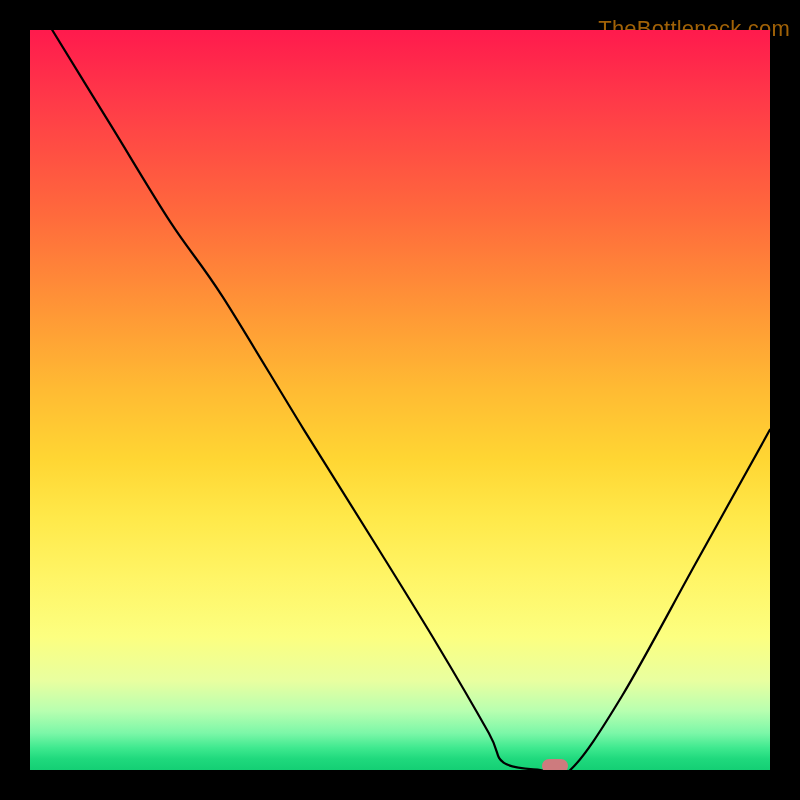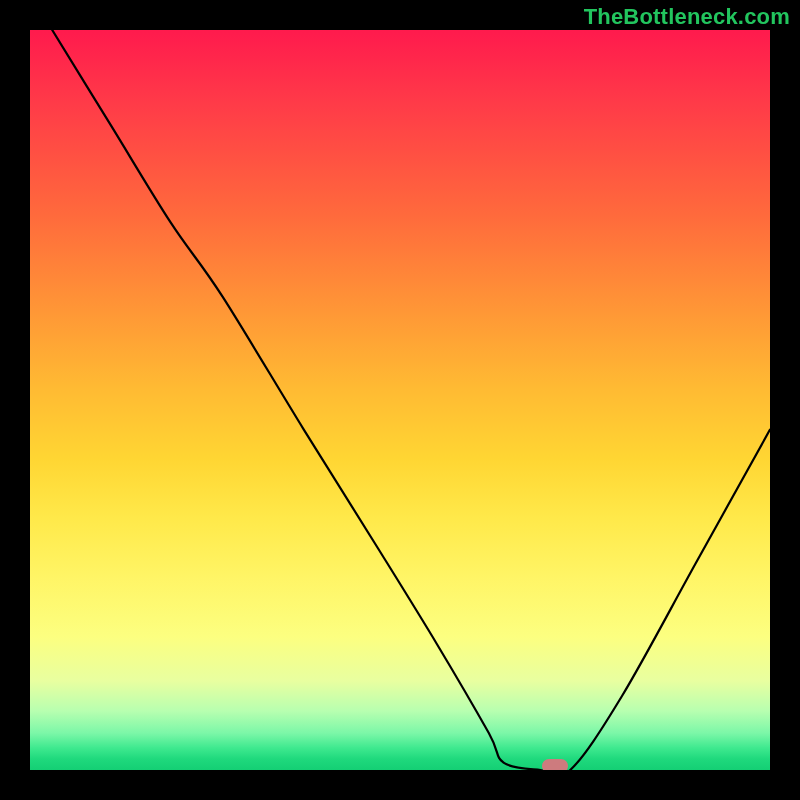--- a/index.html
+++ b/index.html
@@ -36,26 +36,26 @@
       #b8ffb0 92%,
       #7cf7a8 95%,
       #3fe98f 97%,
       #1fd97d 98.5%,
       #14cf74 100%
     );
     overflow: hidden;
   }
   .watermark {
     position: absolute;
-    top: 4px;
+    top: 16px;
     right: 10px;
-    color: #22c55e;
+    color: #a16207;
     font-size: 22px;
     letter-spacing: 0.2px;
-    font-weight: 700;
+    font-weight: 400;
     user-select: none;
   }
   svg.curve {
     position: absolute;
     left: 0;
     top: 0;
     width: 740px;
     height: 740px;
   }
   .marker {

